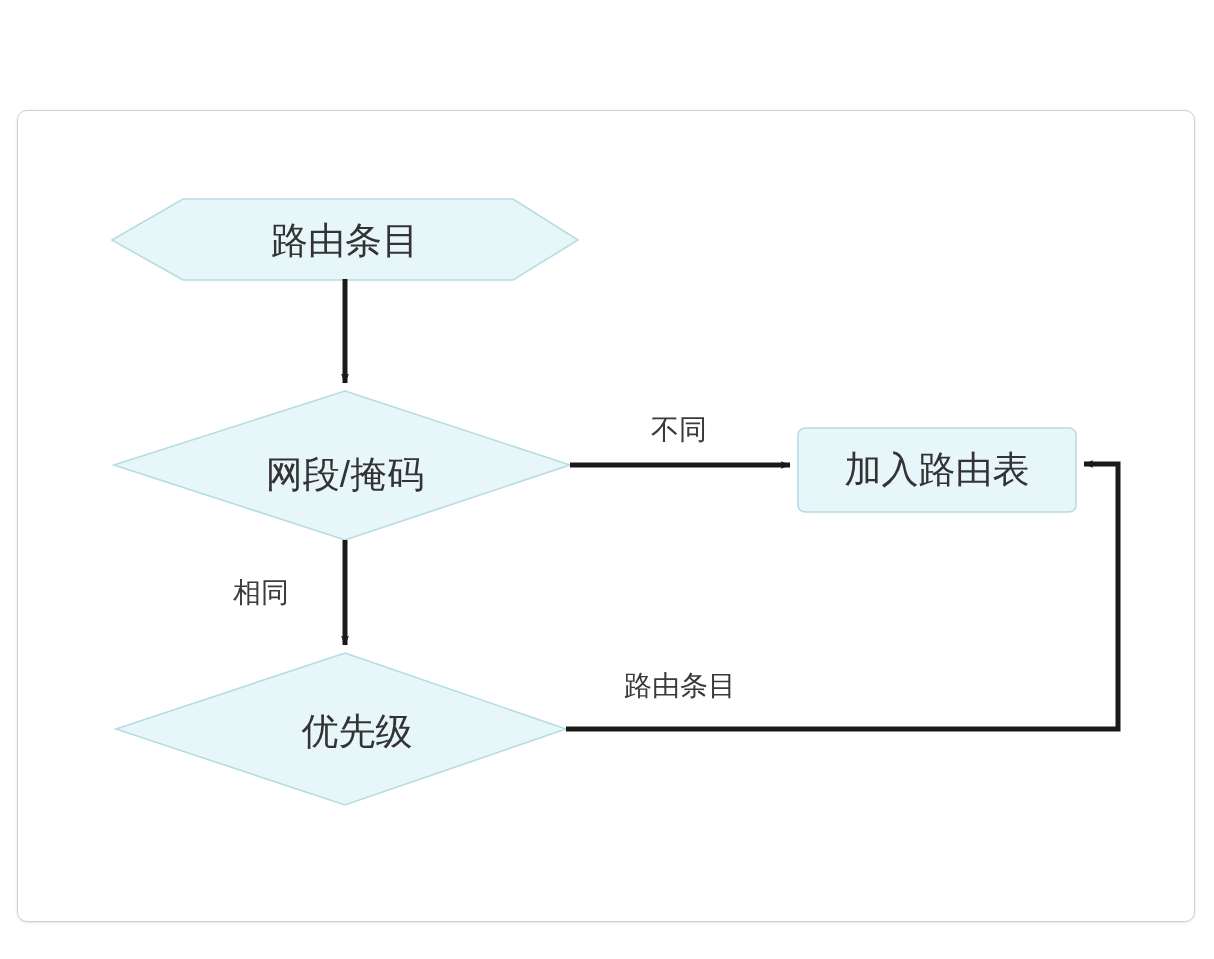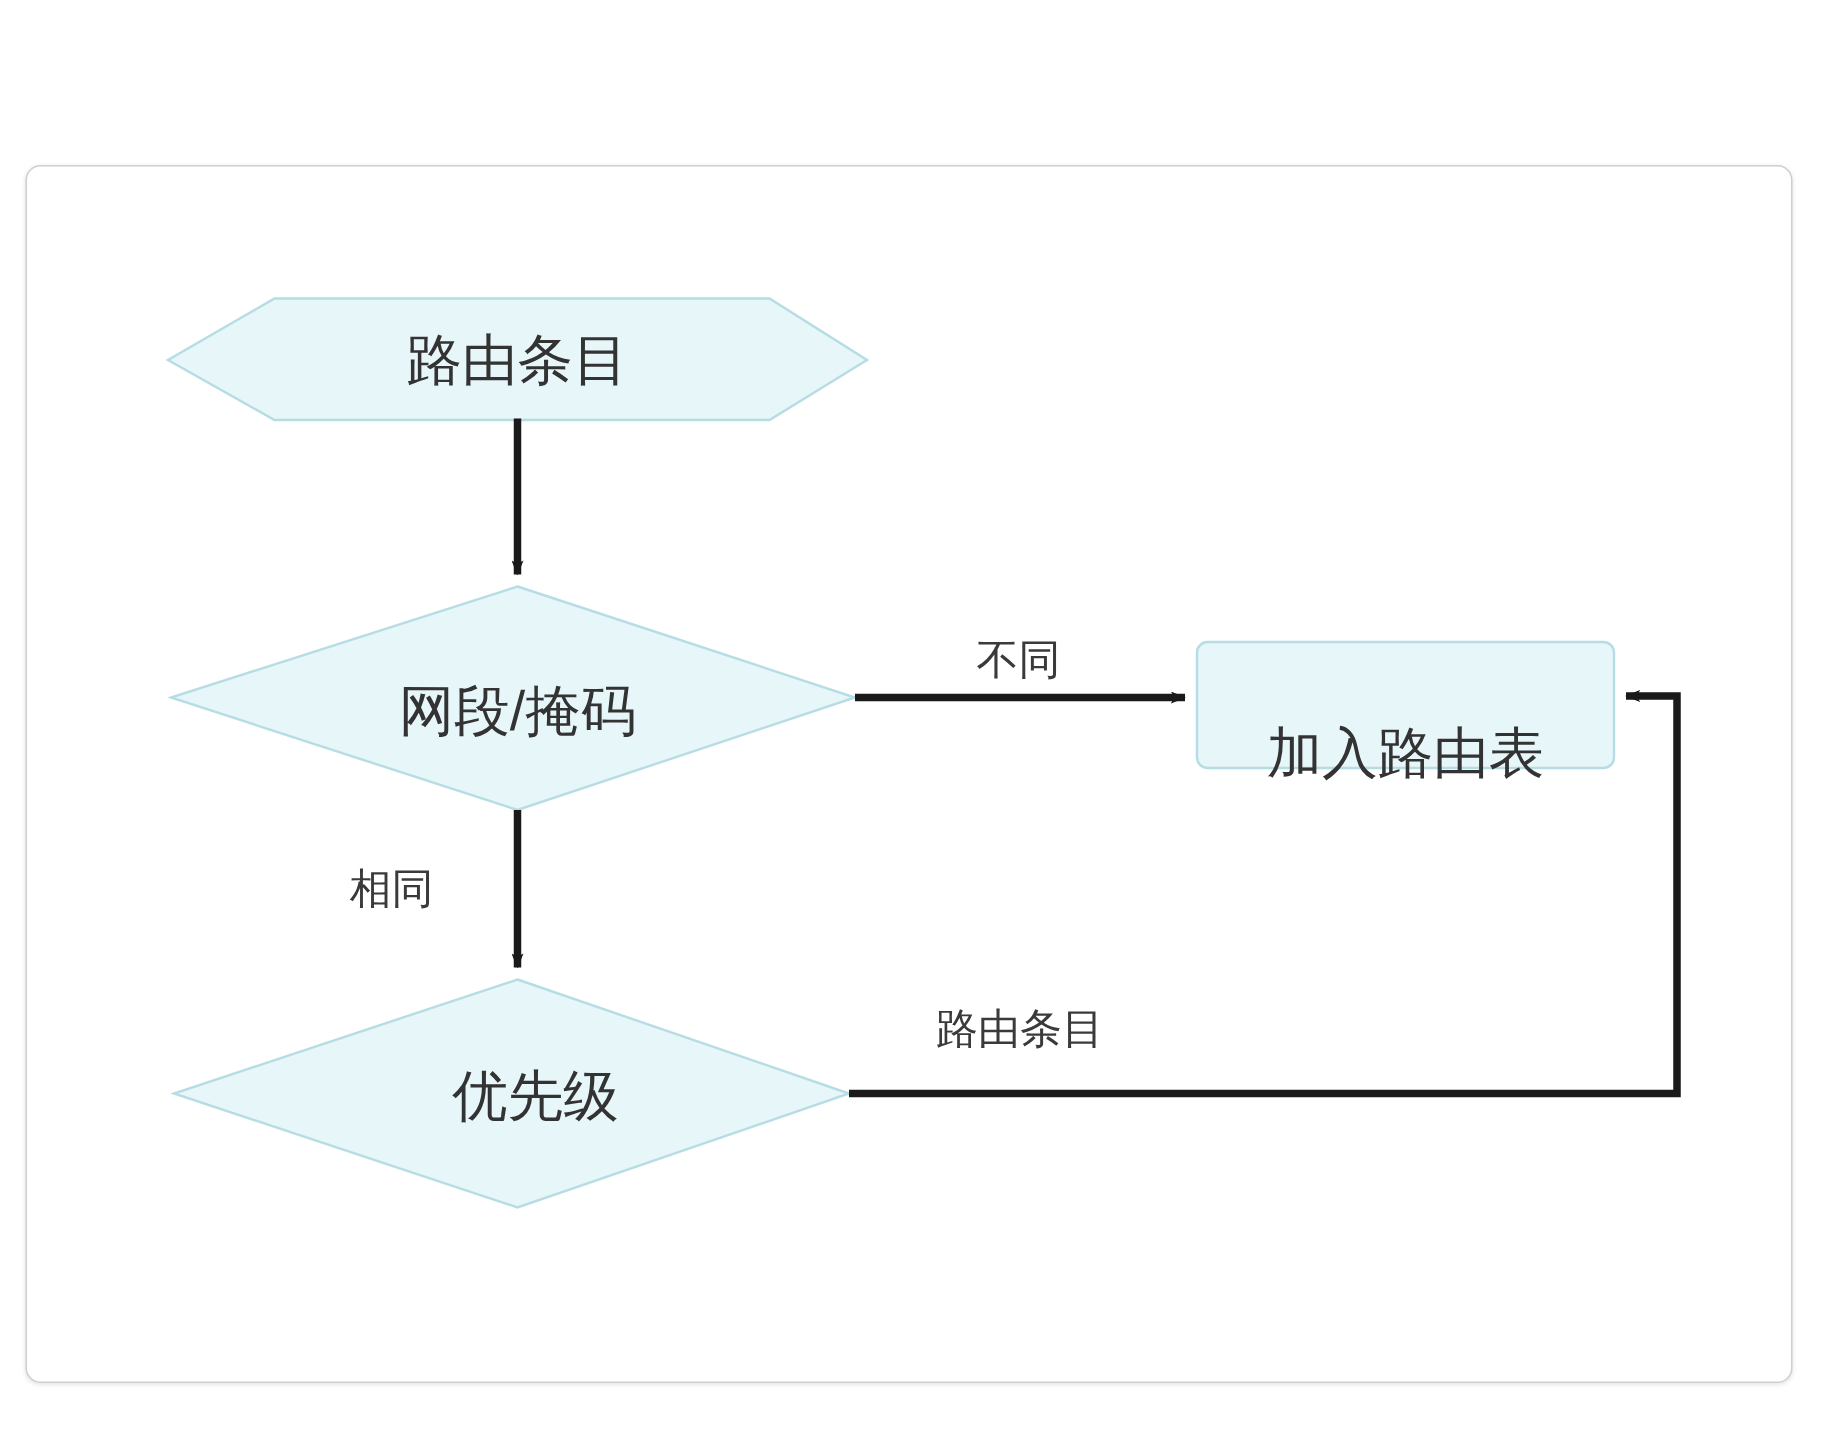--- a/index.html
+++ b/index.html
@@ -113,20 +113,20 @@
 
     <line x1="570" y1="465" x2="790" y2="465" stroke="#1A1A1A" stroke-width="5" marker-end="url(#arrowhead)"></line>
 
     <line x1="345" y1="540" x2="345" y2="645" stroke="#1A1A1A" stroke-width="5" marker-end="url(#arrowhead)"></line>
 
     <path d="M566,729 L1118,729 L1118,464 L1084,464" fill="none" stroke="#1A1A1A" stroke-width="5" stroke-linejoin="miter" marker-end="url(#arrowhead)"></path>
   </svg>
 
   <div class="node-label" style="left:345px; top:240px;">路由条目</div>
   <div class="node-label" style="left:345px; top:474px;">网段/掩码</div>
-  <div class="node-label" style="left:937px; top:469px;margin-top:33px;">加入路由表</div>
+  <div class="node-label" style="left:937px; top:469px;">加入路由表</div>
   <div class="node-label" style="left:345px; top:731px;margin-left:12px;">优先级</div>
 
-  <div class="edge-label" style="left:679px; top:440px;">不同</div>
+  <div class="edge-label" style="left:679px; top:430px;">不同</div>
   <div class="edge-label" style="left:261px; top:583px;margin-top:10px;">相同</div>
   <div class="edge-label" style="left:680px; top:686px;">路由条目</div>
 
 </div>
 
 </body></html>

